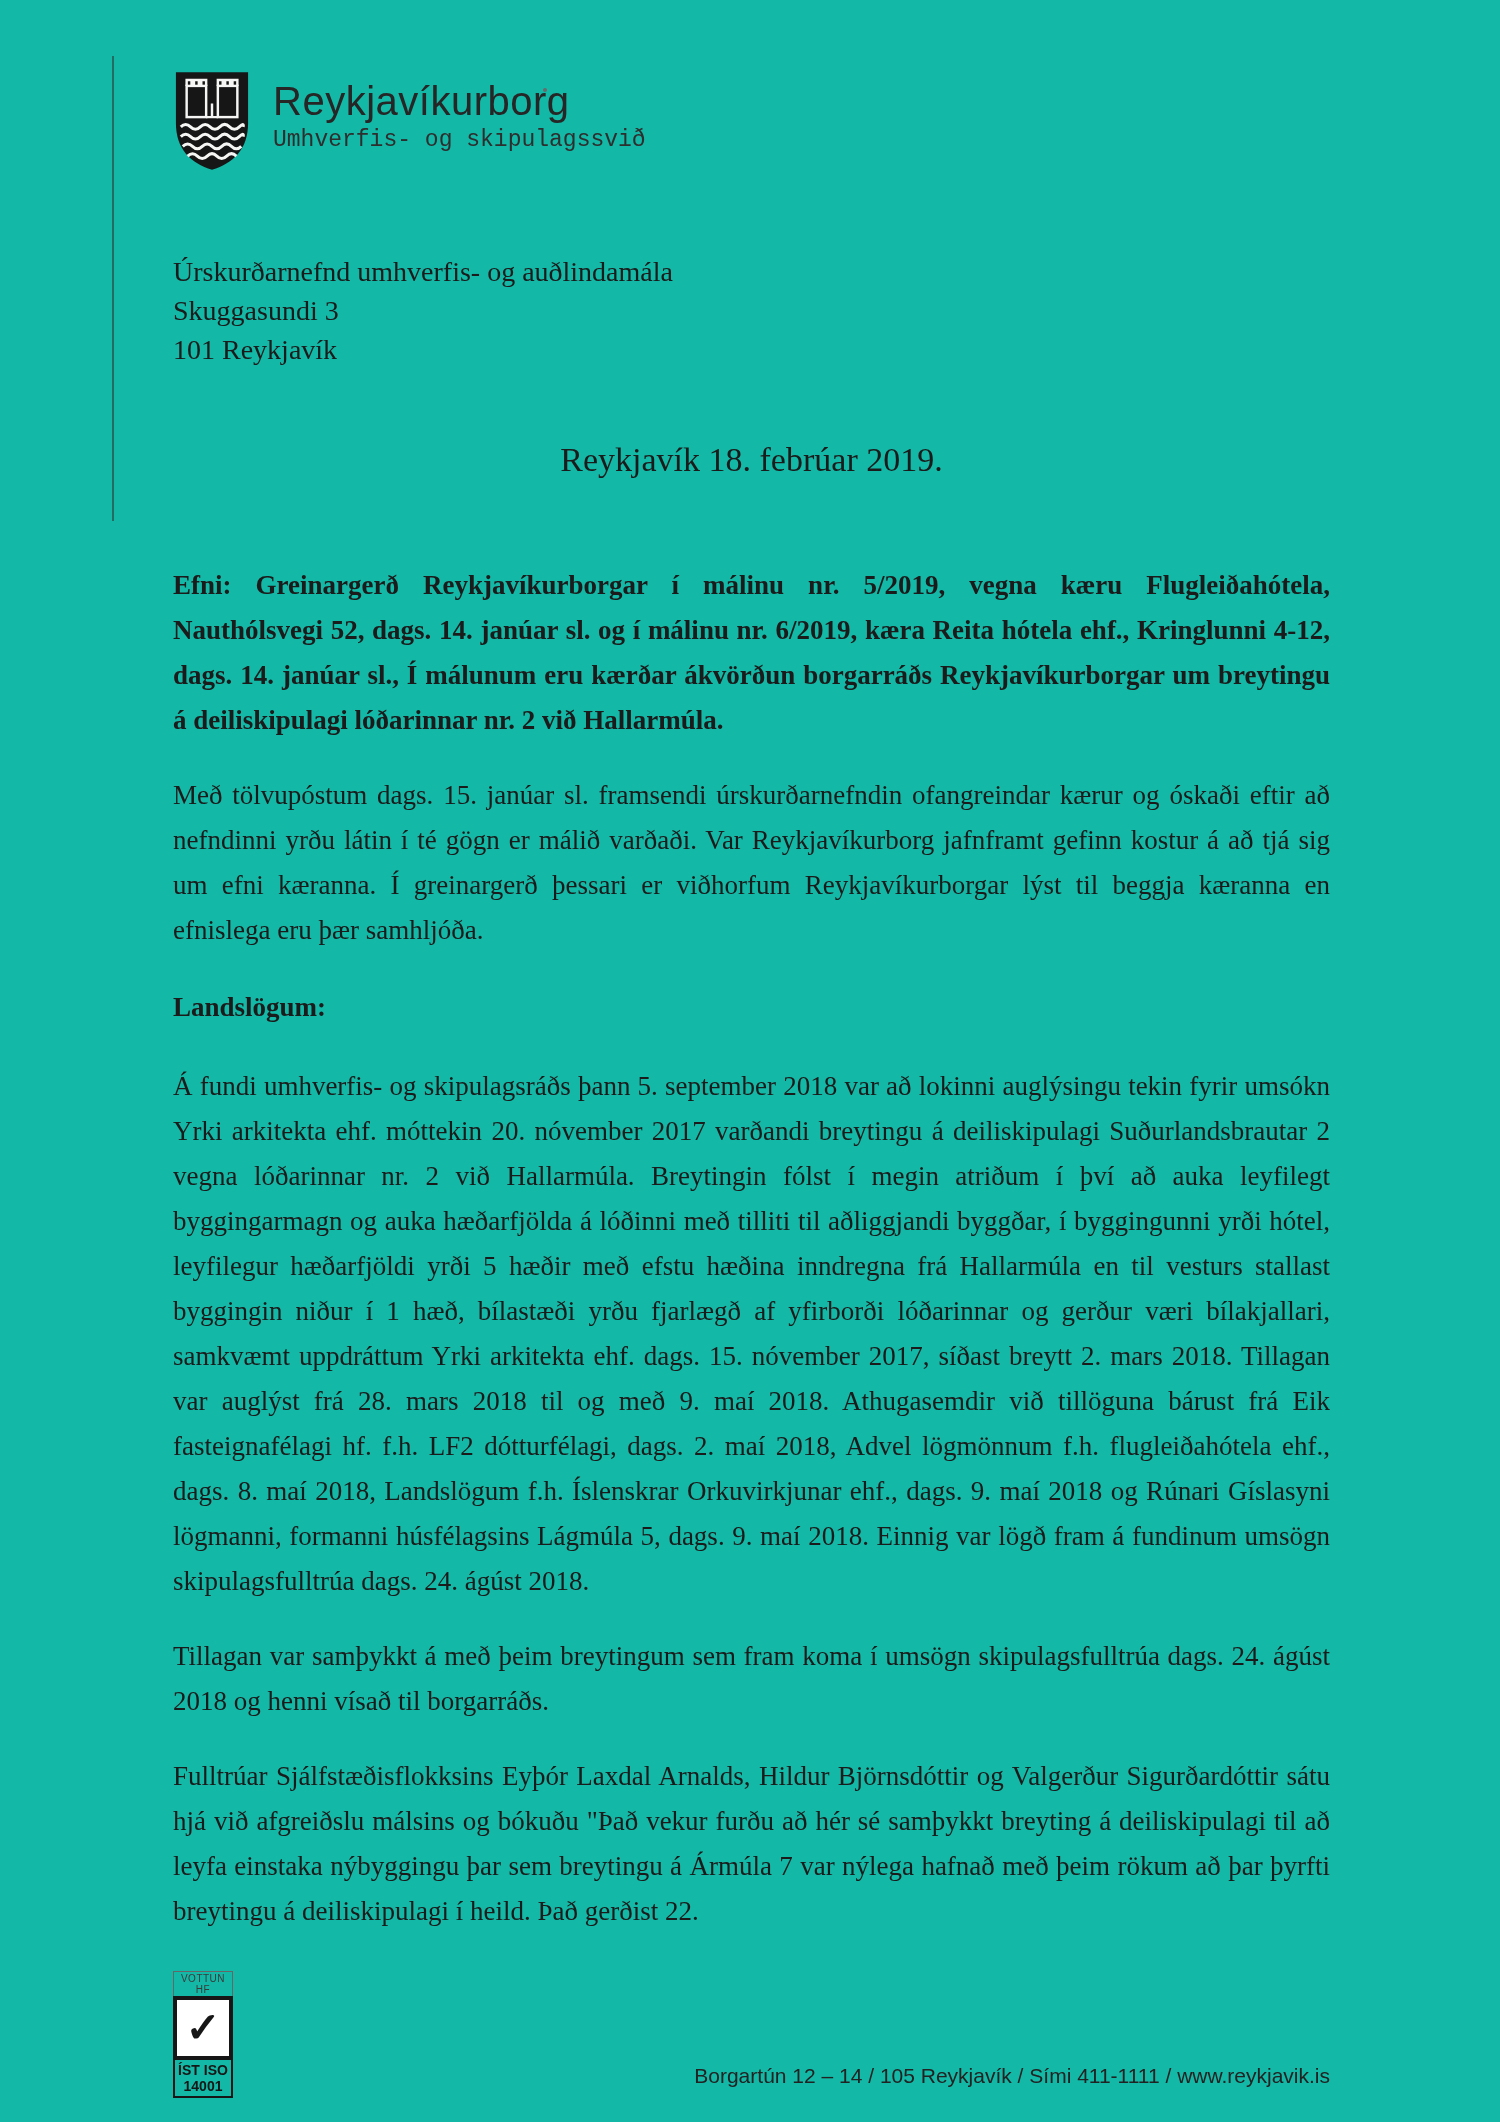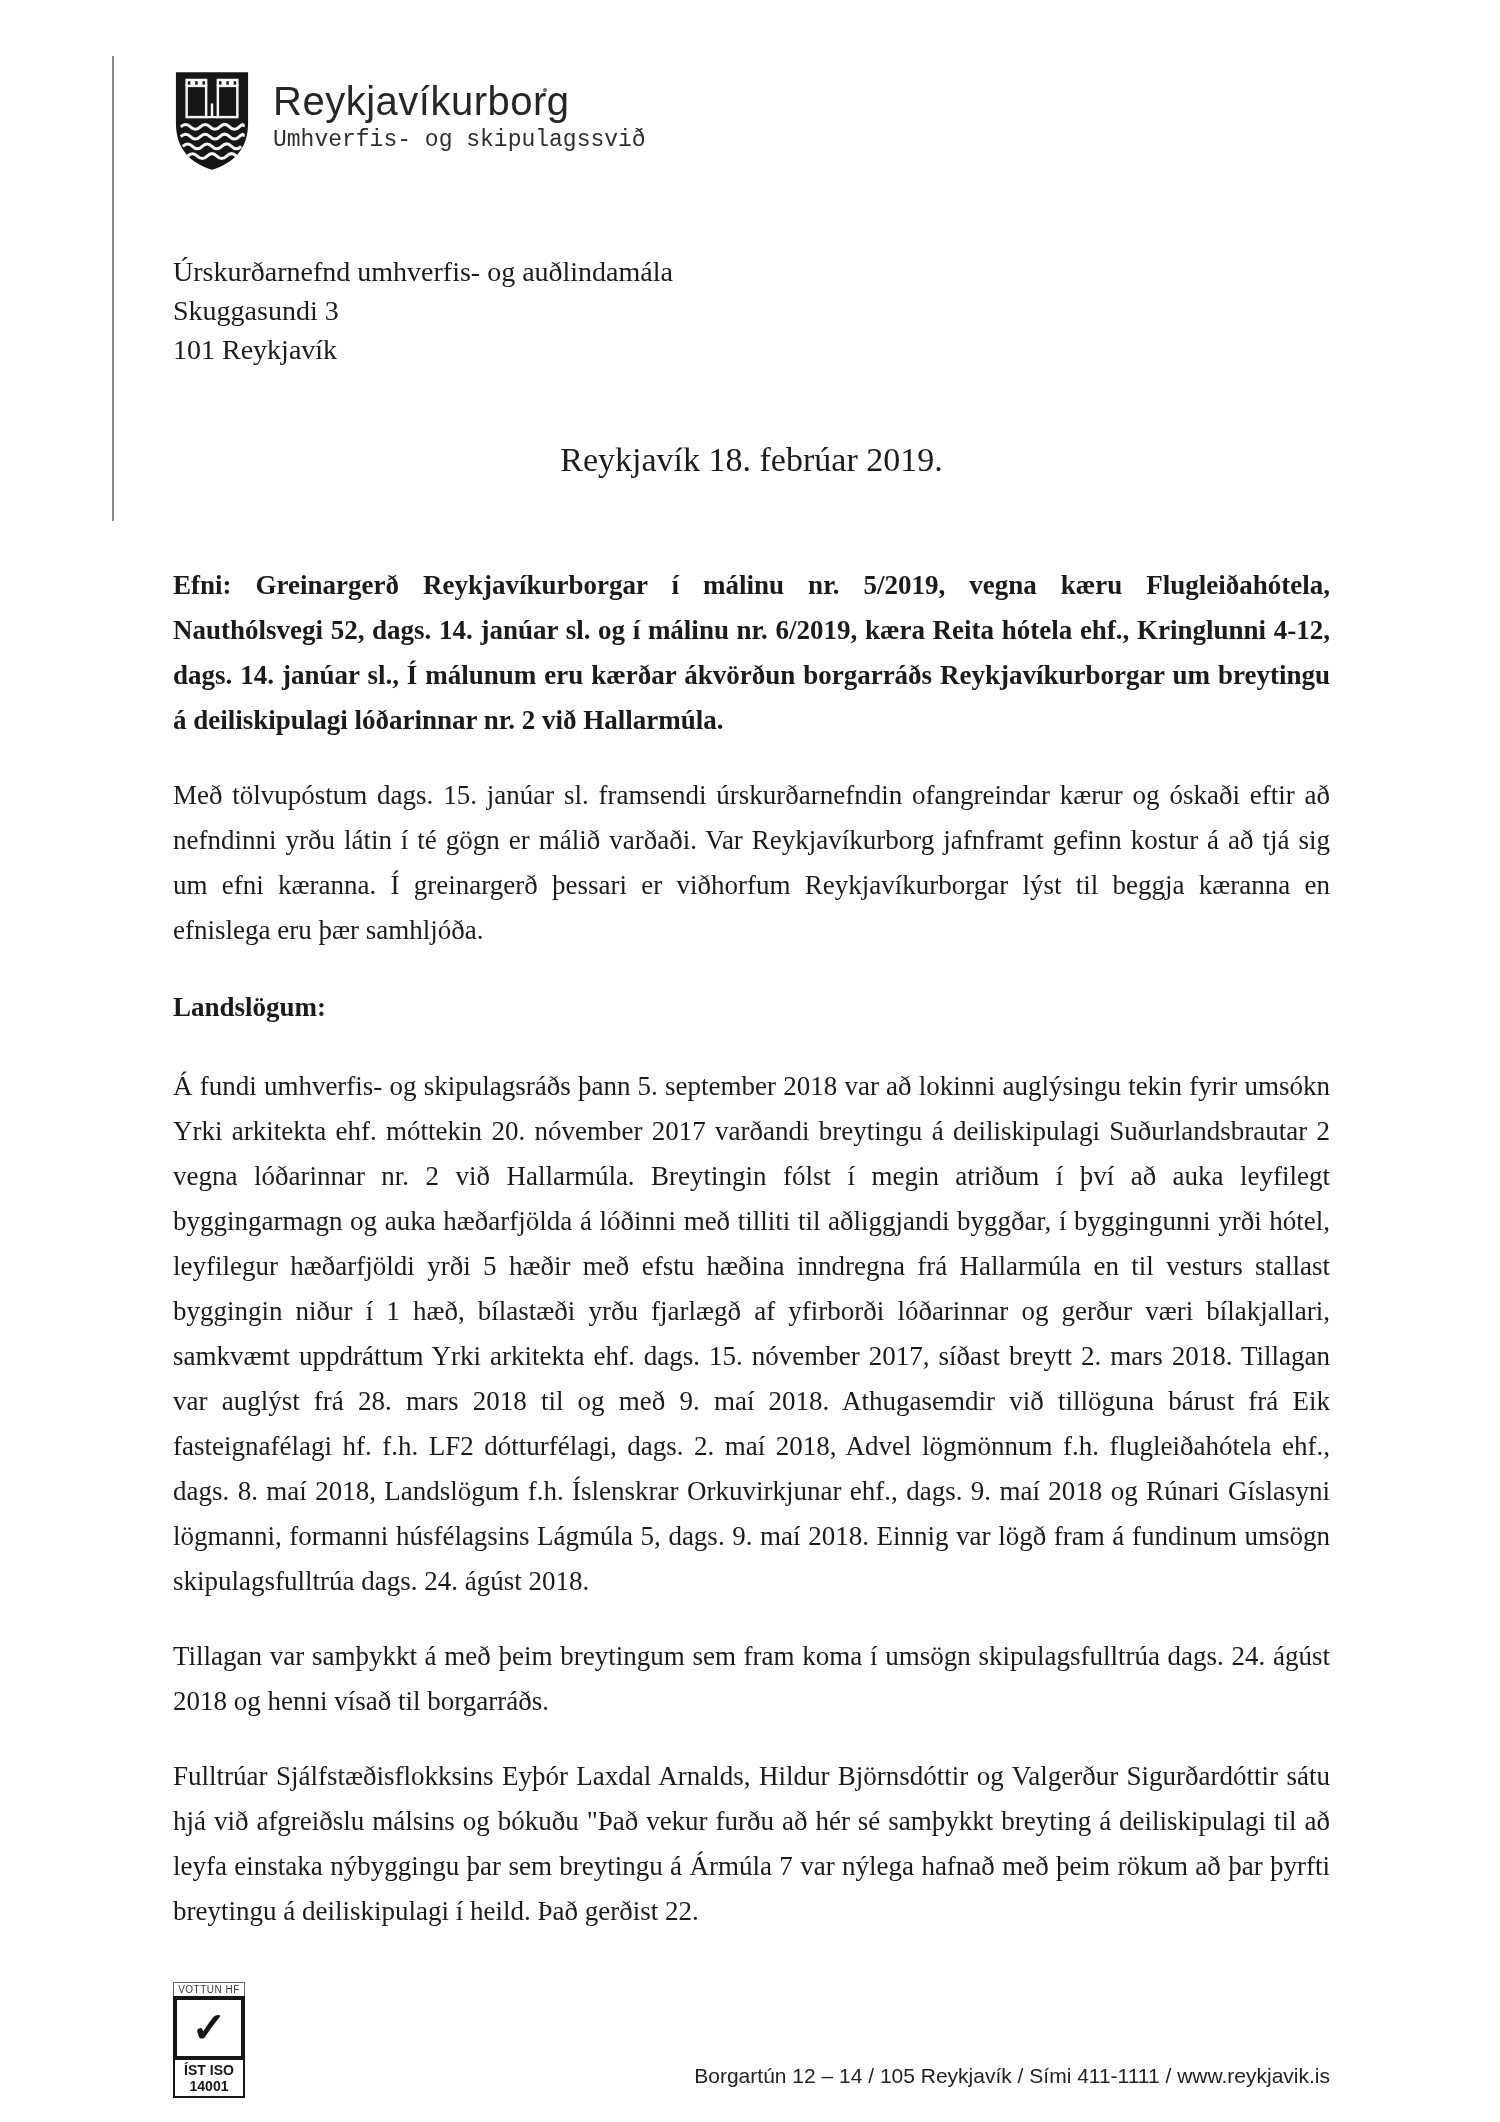--- a/index.html
+++ b/index.html
@@ -5,21 +5,21 @@
   html, body { margin: 0; padding: 0; }
   body {
     background: #e9e9e7;
     font-family: "Liberation Serif", serif;
   }
   .page {
     position: relative;
     width: 1500px;
     height: 2122px;
     margin: 0 auto;
-    background: #ffffff;
+    background: #14b8a6;
     color: #1b1b1b;
     overflow: hidden;
     box-sizing: border-box;
     padding: 70px 170px 0 173px;
   }
 
   
   .scan-line {
     position: absolute;
     left: 112px;
@@ -93,21 +93,21 @@
   .footer {
     position: absolute;
     left: 173px;
     right: 170px;
     bottom: 24px;
     display: flex;
     justify-content: space-between;
     align-items: flex-end;
   }
   .cert {
-    width: 72px;
+    width: 60px;
     font-family: "Liberation Sans", sans-serif;
     text-align: center;
     color: #161616;
   }
   .cert-top {
     font-size: 10px;
     letter-spacing: .5px;
     color: #3a3a3a;
     border: 1px solid #666;
     border-bottom: none;

